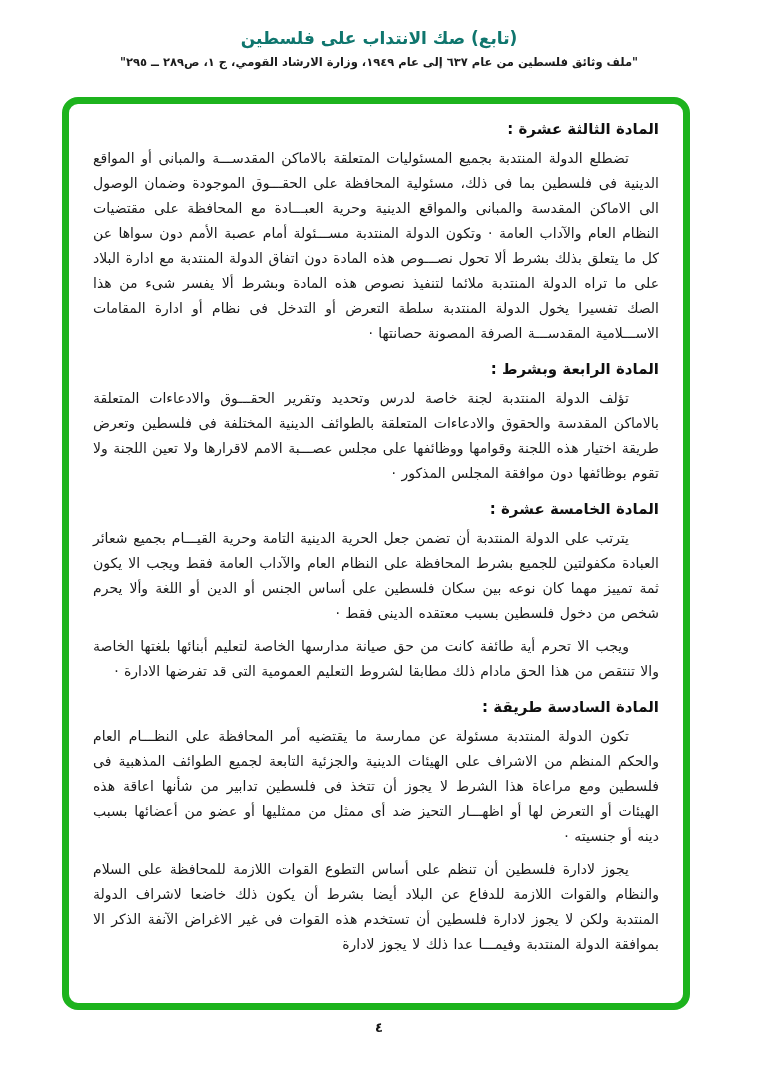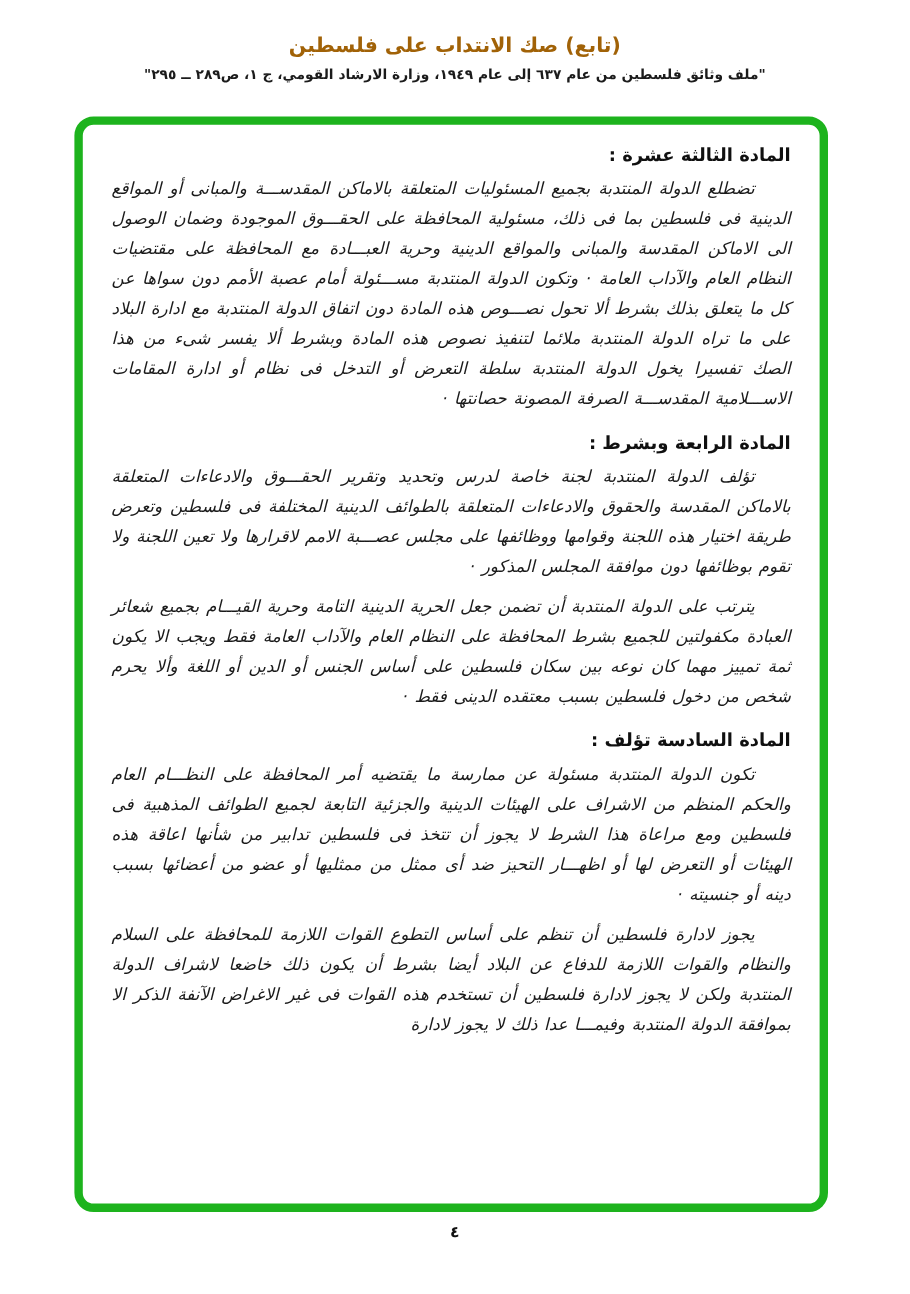--- a/index.html
+++ b/index.html
@@ -20,21 +20,21 @@
     position: absolute;
     top: 28px;
     left: 0;
     width: 758px;
     text-align: center;
   }
   .doc-title {
     font-size: 17px;
     font-weight: bold;
     letter-spacing: 0.5px;
-    color: #a16207;
+    color: #0f766e;
   }
   .doc-source {
     margin-top: 7px;
     font-size: 11.5px;
     font-weight: bold;
     color: #1b1b1b;
   }
   .green-frame {
     position: absolute;
     left: 62px;
@@ -60,21 +60,20 @@
   }
   .article:first-child .article-heading { margin-top: 2px; }
   .article-paragraph {
     font-size: 14px;
     line-height: 25px;
     text-align: justify;
     text-indent: 30px;
     margin: 0 0 8px 0;
     color: #1a1a1a;
     word-spacing: 1px;
-    font-style: italic;
   }
   .page-number {
     position: absolute;
     top: 1020px;
     left: 0;
     width: 758px;
     text-align: center;
     font-size: 13px;
     font-weight: bold;
     color: #111111;
@@ -94,25 +93,27 @@
     <h2 class="article-heading">المادة الثالثة عشرة :</h2>
   <p class="article-paragraph">تضطلع الدولة المنتدبة بجميع المسئوليات المتعلقة بالاماكن المقدســـة والمبانى أو المواقع الدينية فى فلسطين بما فى ذلك، مسئولية المحافظة على الحقـــوق الموجودة وضمان الوصول الى الاماكن المقدسة والمبانى والمواقع الدينية وحرية العبـــادة مع المحافظة على مقتضيات النظام العام والآداب العامة · وتكون الدولة المنتدبة مســـئولة أمام عصبة الأمم دون سواها عن كل ما يتعلق بذلك بشرط ألا تحول نصـــوص هذه المادة دون اتفاق الدولة المنتدبة مع ادارة البلاد على ما تراه الدولة المنتدبة ملائما لتنفيذ نصوص هذه المادة وبشرط ألا يفسر شىء من هذا الصك تفسيرا يخول الدولة المنتدبة سلطة التعرض أو التدخل فى نظام أو ادارة المقامات الاســـلامية المقدســـة الصرفة المصونة حصانتها ·</p>
       </section>
 
   <section class="article">
     <h2 class="article-heading">المادة الرابعة وبشرط :</h2>
   <p class="article-paragraph">تؤلف الدولة المنتدبة لجنة خاصة لدرس وتحديد وتقرير الحقـــوق والادعاءات المتعلقة بالاماكن المقدسة والحقوق والادعاءات المتعلقة بالطوائف الدينية المختلفة فى فلسطين وتعرض طريقة اختيار هذه اللجنة وقوامها ووظائفها على مجلس عصـــبة الامم لاقرارها ولا تعين اللجنة ولا تقوم بوظائفها دون موافقة المجلس المذكور ·</p>
       </section>
 
   <section class="article">
+    <h2 class="article-heading">المادة الخامسة عشرة :</h2>
   <p class="article-paragraph">يترتب على الدولة المنتدبة أن تضمن جعل الحرية الدينية التامة وحرية القيـــام بجميع شعائر العبادة مكفولتين للجميع بشرط المحافظة على النظام العام والآداب العامة فقط ويجب الا يكون ثمة تمييز مهما كان نوعه بين سكان فلسطين على أساس الجنس أو الدين أو اللغة وألا يحرم شخص من دخول فلسطين بسبب معتقده الدينى فقط ·</p>
+        <p class="article-paragraph">ويجب الا تحرم أية طائفة كانت من حق صيانة مدارسها الخاصة لتعليم أبنائها بلغتها الخاصة والا تنتقص من هذا الحق مادام ذلك مطابقا لشروط التعليم العمومية التى قد تفرضها الادارة ·</p>
       </section>
 
   <section class="article">
-    <h2 class="article-heading">المادة السادسة تؤلف :</h2>
+    <h2 class="article-heading">المادة السادسة طريقة :</h2>
   <p class="article-paragraph">تكون الدولة المنتدبة مسئولة عن ممارسة ما يقتضيه أمر المحافظة على النظـــام العام والحكم المنظم من الاشراف على الهيئات الدينية والجزئية التابعة لجميع الطوائف المذهبية فى فلسطين ومع مراعاة هذا الشرط لا يجوز أن تتخذ فى فلسطين تدابير من شأنها اعاقة هذه الهيئات أو التعرض لها أو اظهـــار التحيز ضد أى ممثل من ممثليها أو عضو من أعضائها بسبب دينه أو جنسيته ·</p>
       </section>
 
   <section class="article">
   <p class="article-paragraph">يجوز لادارة فلسطين أن تنظم على أساس التطوع القوات اللازمة للمحافظة على السلام والنظام والقوات اللازمة للدفاع عن البلاد أيضا بشرط أن يكون ذلك خاضعا لاشراف الدولة المنتدبة ولكن لا يجوز لادارة فلسطين أن تستخدم هذه القوات فى غير الاغراض الآنفة الذكر الا بموافقة الدولة المنتدبة وفيمـــا عدا ذلك لا يجوز لادارة</p>
       </section>
 </div>
 </div>
 
 <div class="page-number">٤</div>

